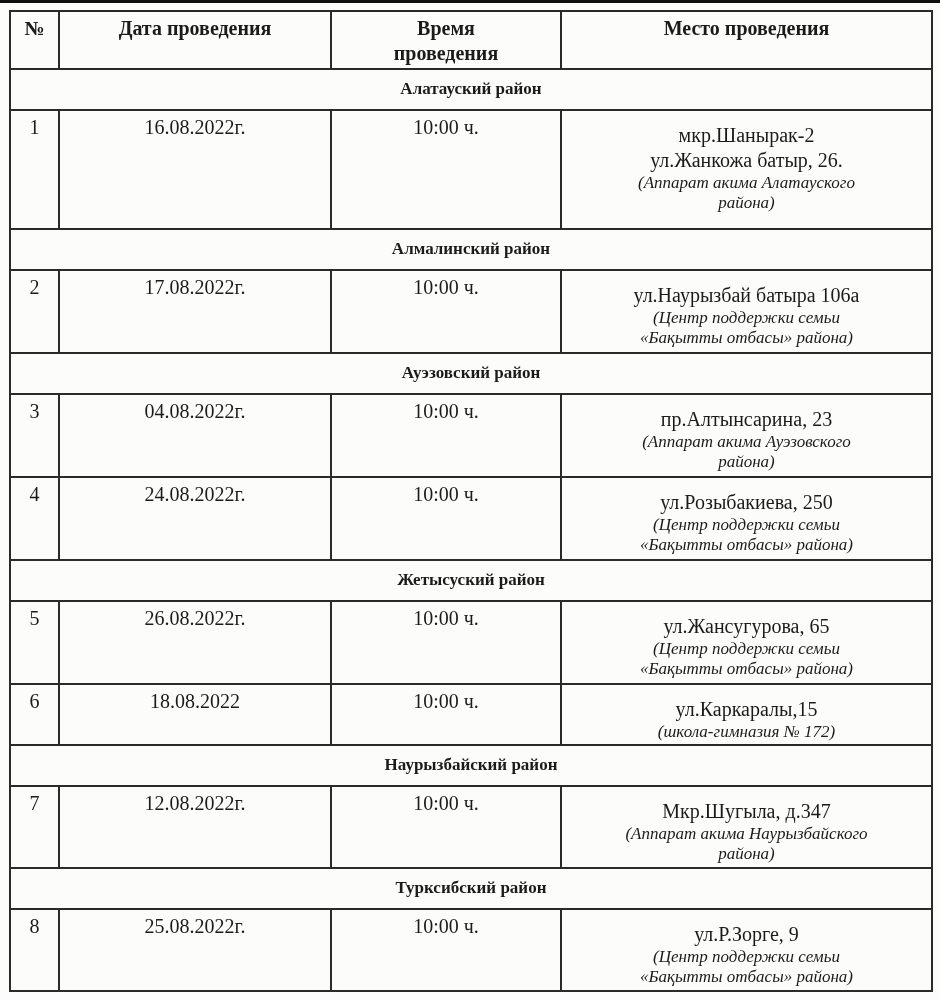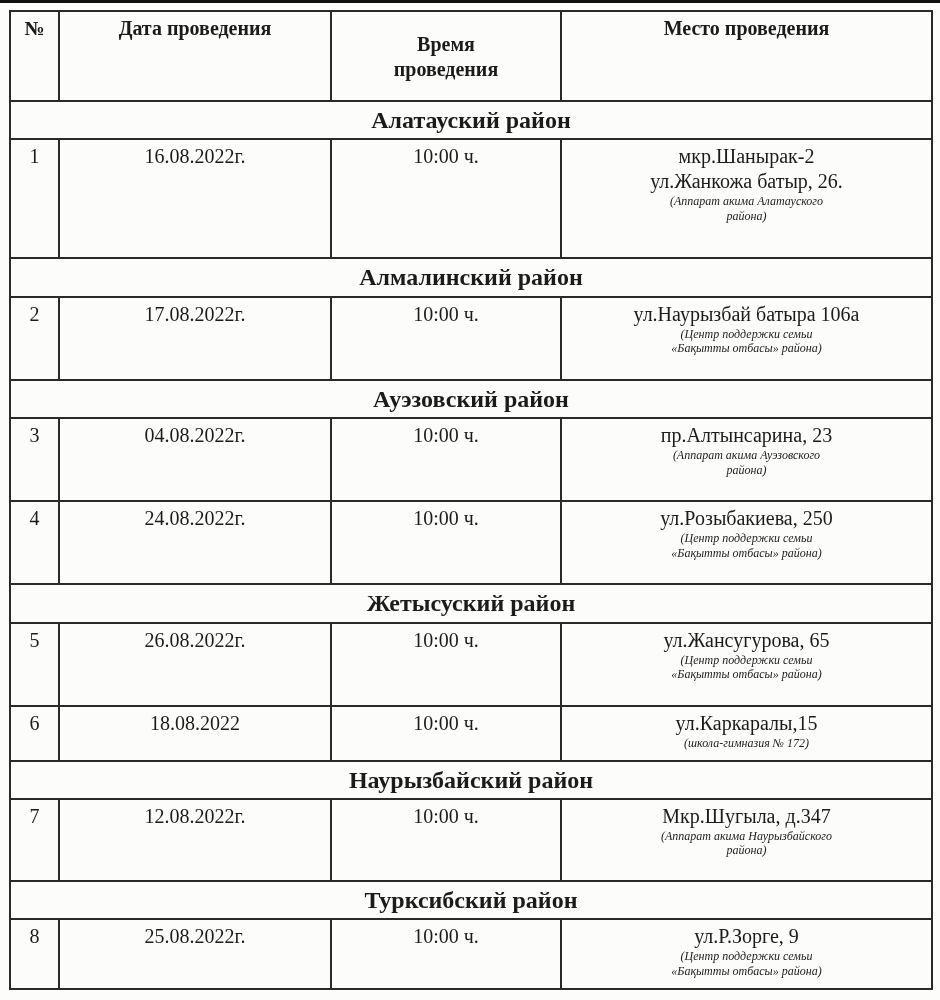--- a/index.html
+++ b/index.html
@@ -41,41 +41,41 @@
   }
   .doc-table th {
     font-size: 20px;
     font-weight: bold;
     line-height: 1.25;
     padding-top: 4px;
   }
   .th-time-inner {
     display: block;
     max-width: 135px;
-    margin: 16px auto;
+    margin: 0 auto;
   }
   td.section-cell {
-    font-size: 24px;
+    font-size: 17px;
     font-weight: bold;
     line-height: 1.35;
-    padding: 2px;
+    padding: 8px;
     margin-top: 31px;
   }
   td.cell-num, td.cell-date, td.cell-time {
     font-size: 20px;
     line-height: 1.25;
     padding-top: 4px;
   }
-  td.cell-place { padding-top: 4px; }
+  td.cell-place { padding-top: 12px; }
   .address-line {
     font-size: 20px;
     line-height: 1.25;
   }
   .place-note {
-    font-size: 12px;
+    font-size: 17px;
     font-style: italic;
     line-height: 1.2;
   }
 </style>
 </head>
 <body>
 
 <div class="top-edge-line"></div>
 
 <table class="doc-table">

